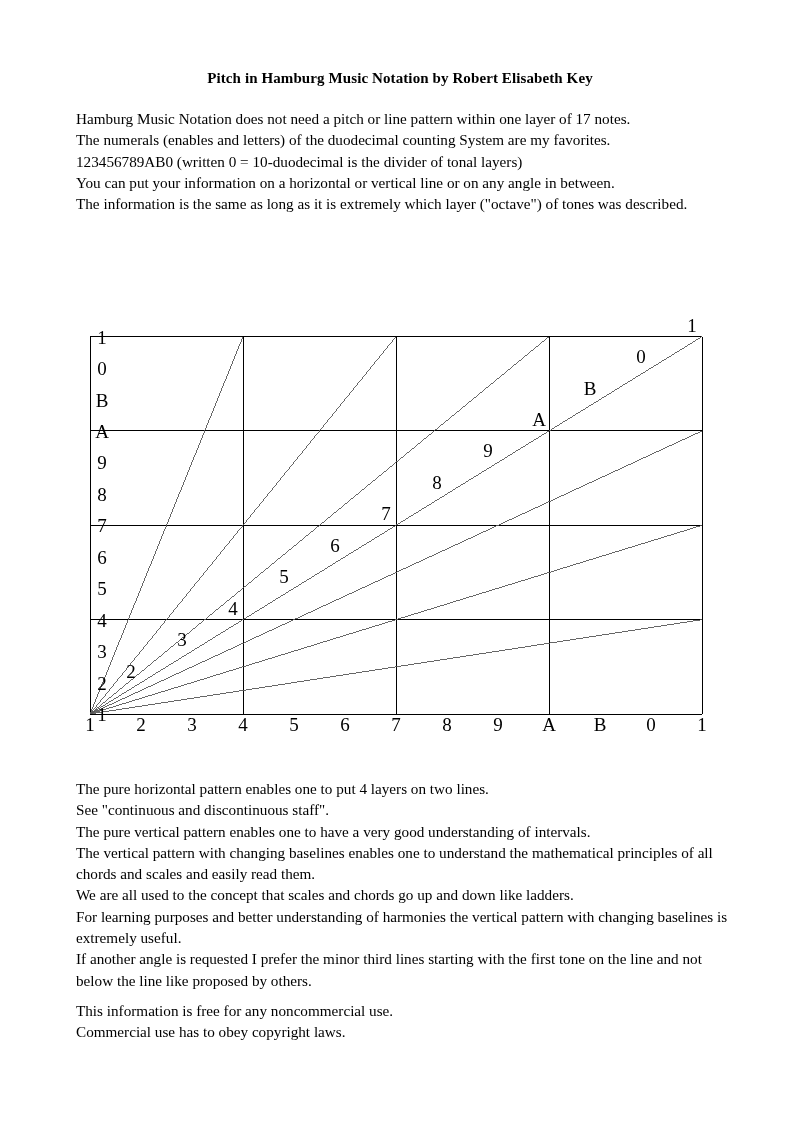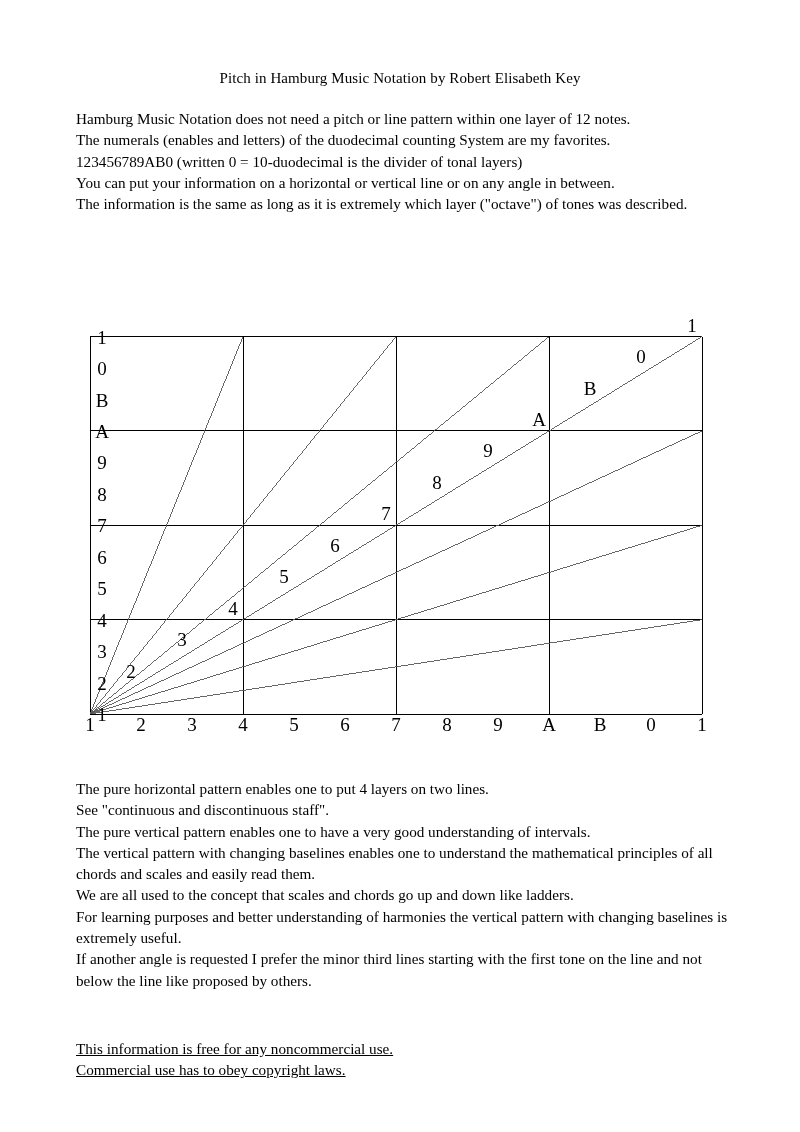--- a/index.html
+++ b/index.html
@@ -23,34 +23,34 @@
     height: 1132px;
     background: #ffffff;
   }
   .doc-title {
     position: absolute;
     left: 0;
     top: 70px;
     width: 800px;
     text-align: center;
     font-size: 15px;
-    font-weight: normal;
+    font-weight: bold;
     letter-spacing: 0.1px;
   }
   .para {
     position: absolute;
     left: 76px;
     width: 652px;
     font-size: 15.2px;
     line-height: 21.3px;
     text-align: left;
   }
   #intro-block { top: 108px; }
   #outro-block { top: 778px; }
-  #outro-block2 { top: 1038px; text-decoration: underline; }
+  #outro-block2 { top: 1000px; }
   .para p {
     margin: 0;
     padding: 0;
   }
   
   #diagram-wrap {
     position: absolute;
     left: 0;
     top: 300px;
     width: 800px;
@@ -71,21 +71,21 @@
   }
 </style>
 </head>
 <body>
 
 <div id="page">
 
   <div class="doc-title">Pitch in Hamburg Music Notation by Robert Elisabeth Key</div>
 
   <div class="para" id="intro-block">
-    <p>Hamburg Music Notation does not need a pitch or line pattern within one layer of 12 notes.</p>
+    <p>Hamburg Music Notation does not need a pitch or line pattern within one layer of 17 notes.</p>
     <p>The numerals (enables and letters) of the duodecimal counting System are my favorites.</p>
     <p>123456789AB0 (written 0 = 10-duodecimal is the divider of tonal layers)</p>
     <p>You can put your information on a horizontal or vertical line or on any angle in between.</p>
     <p>The information is the same as long as it is extremely which layer ("octave") of tones was described.</p>
   </div>
 
   <div id="diagram-wrap">
     <svg id="diagram-svg" width="800" height="450" viewBox="0 0 800 450">
       <g id="grid-layer">
           <line x1="90" y1="414" x2="702" y2="414" stroke="#000000" stroke-width="1" shape-rendering="crispEdges"></line>

